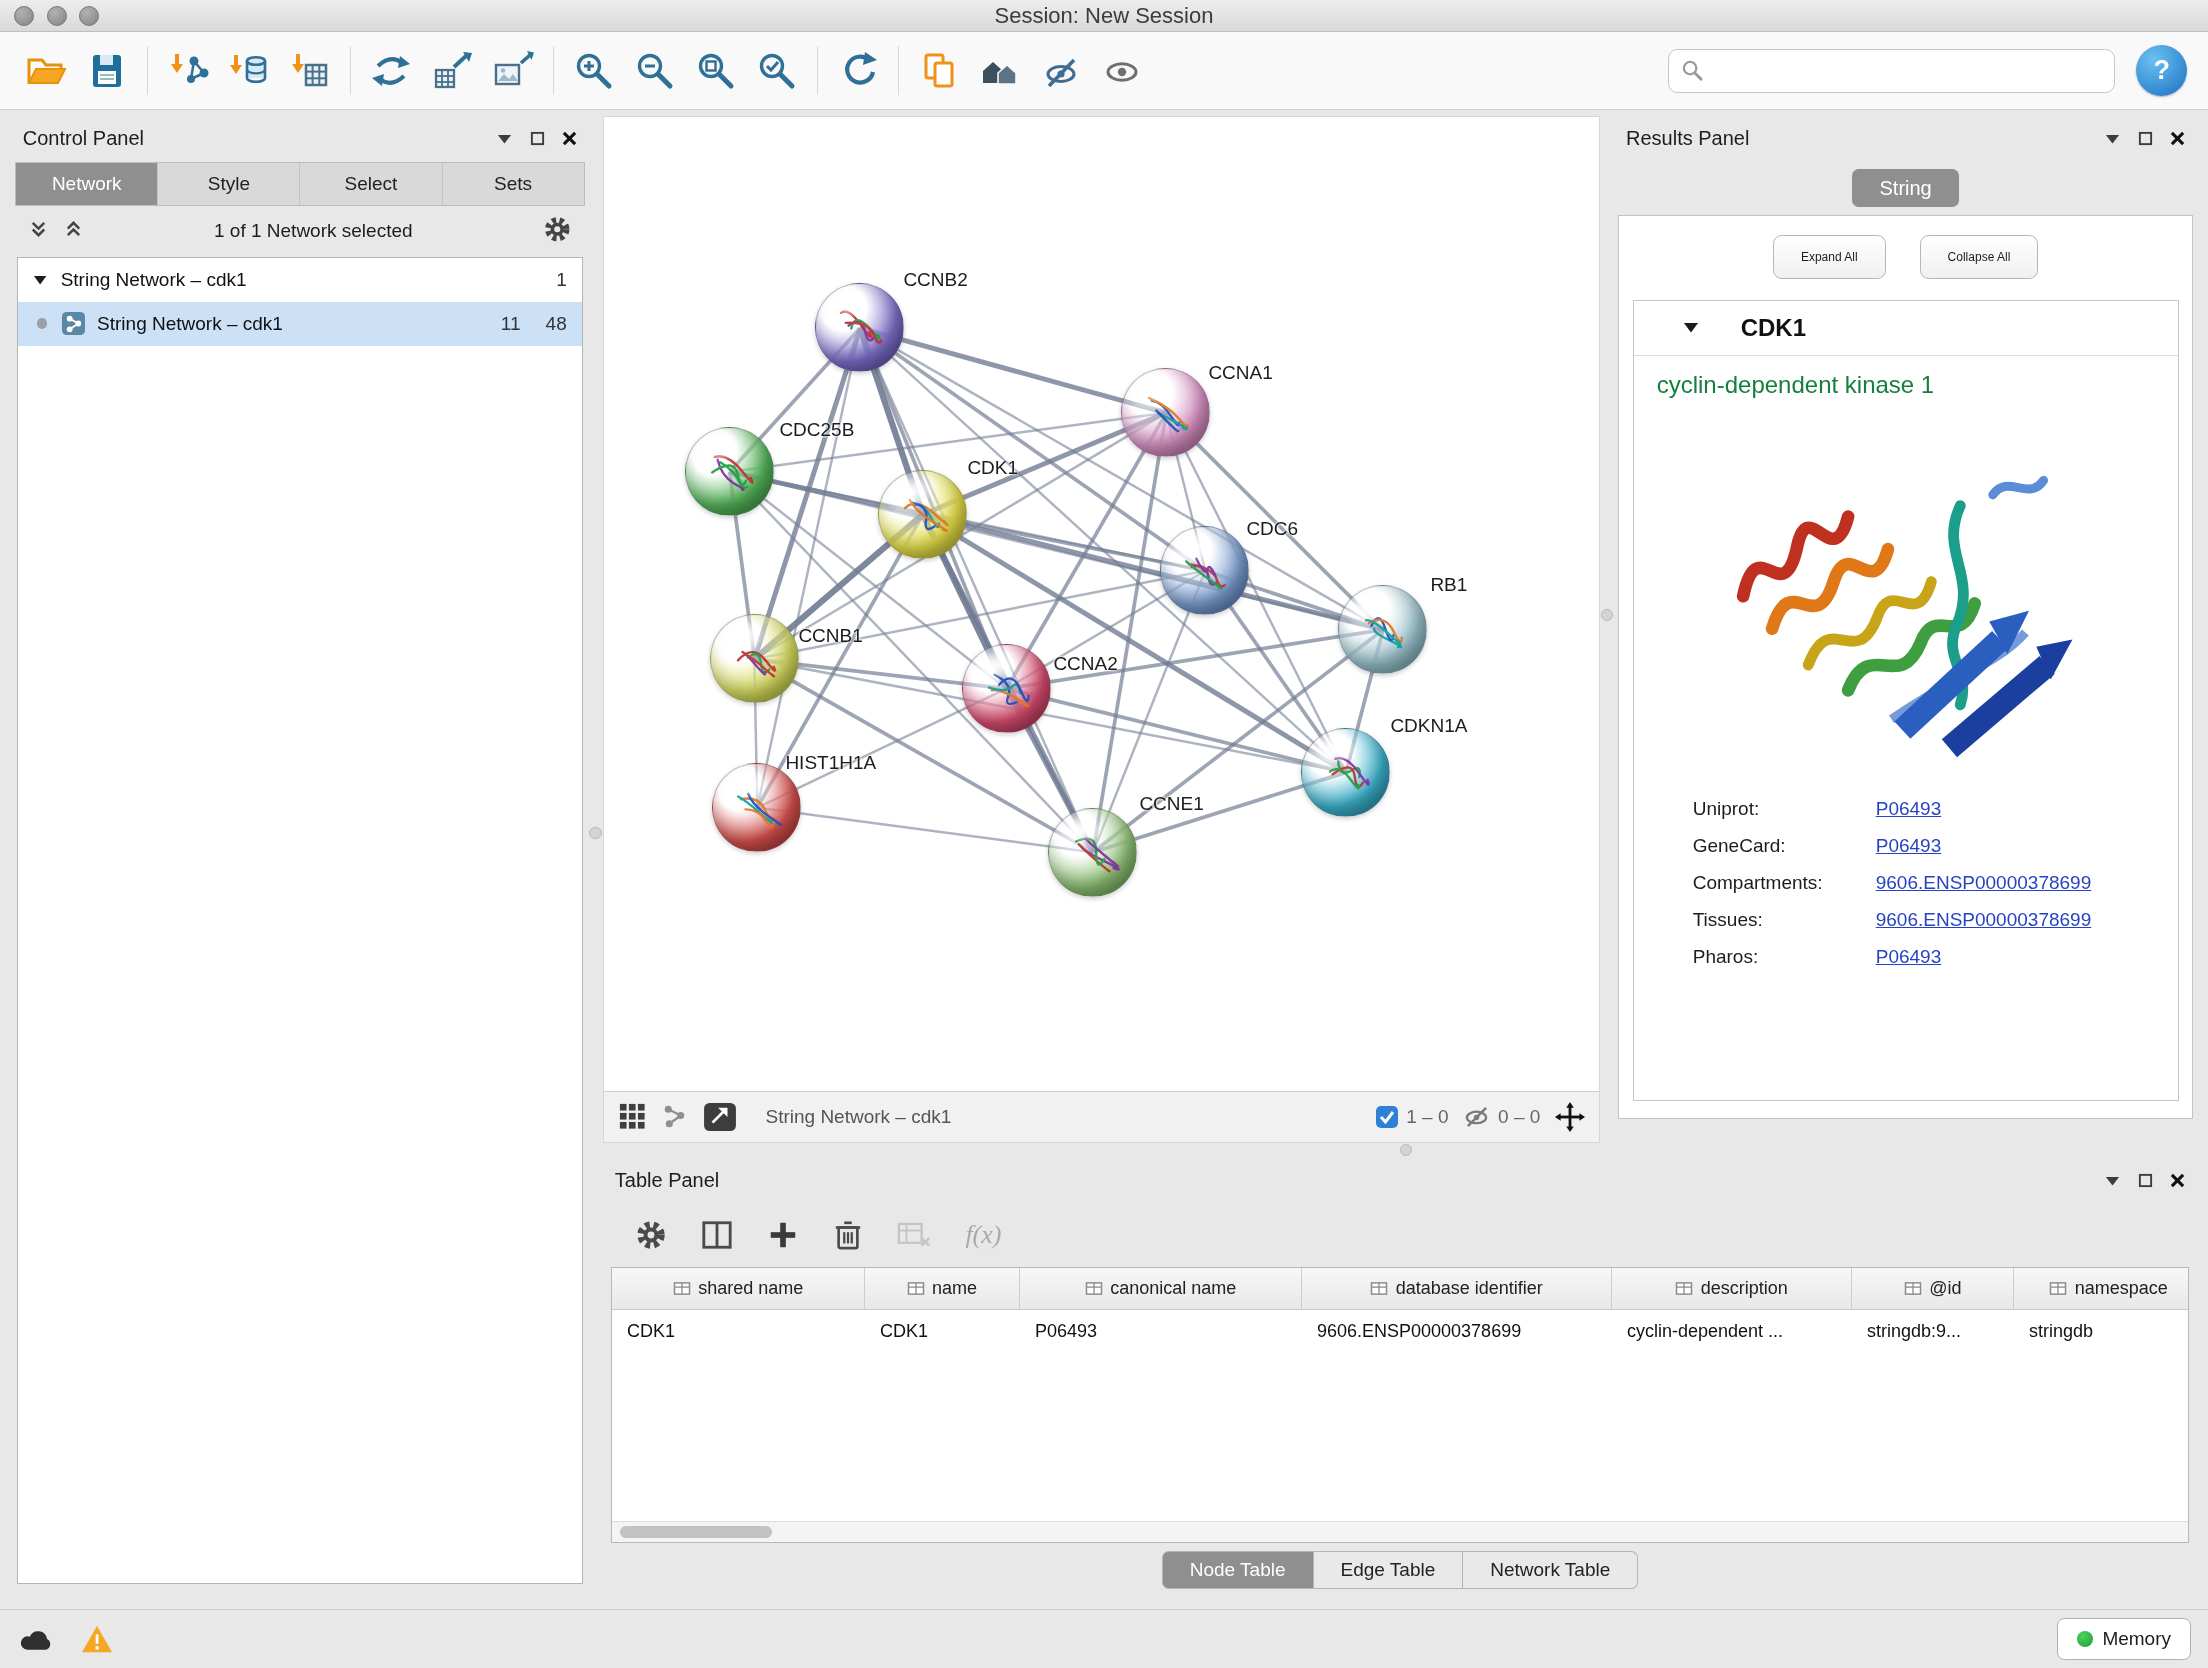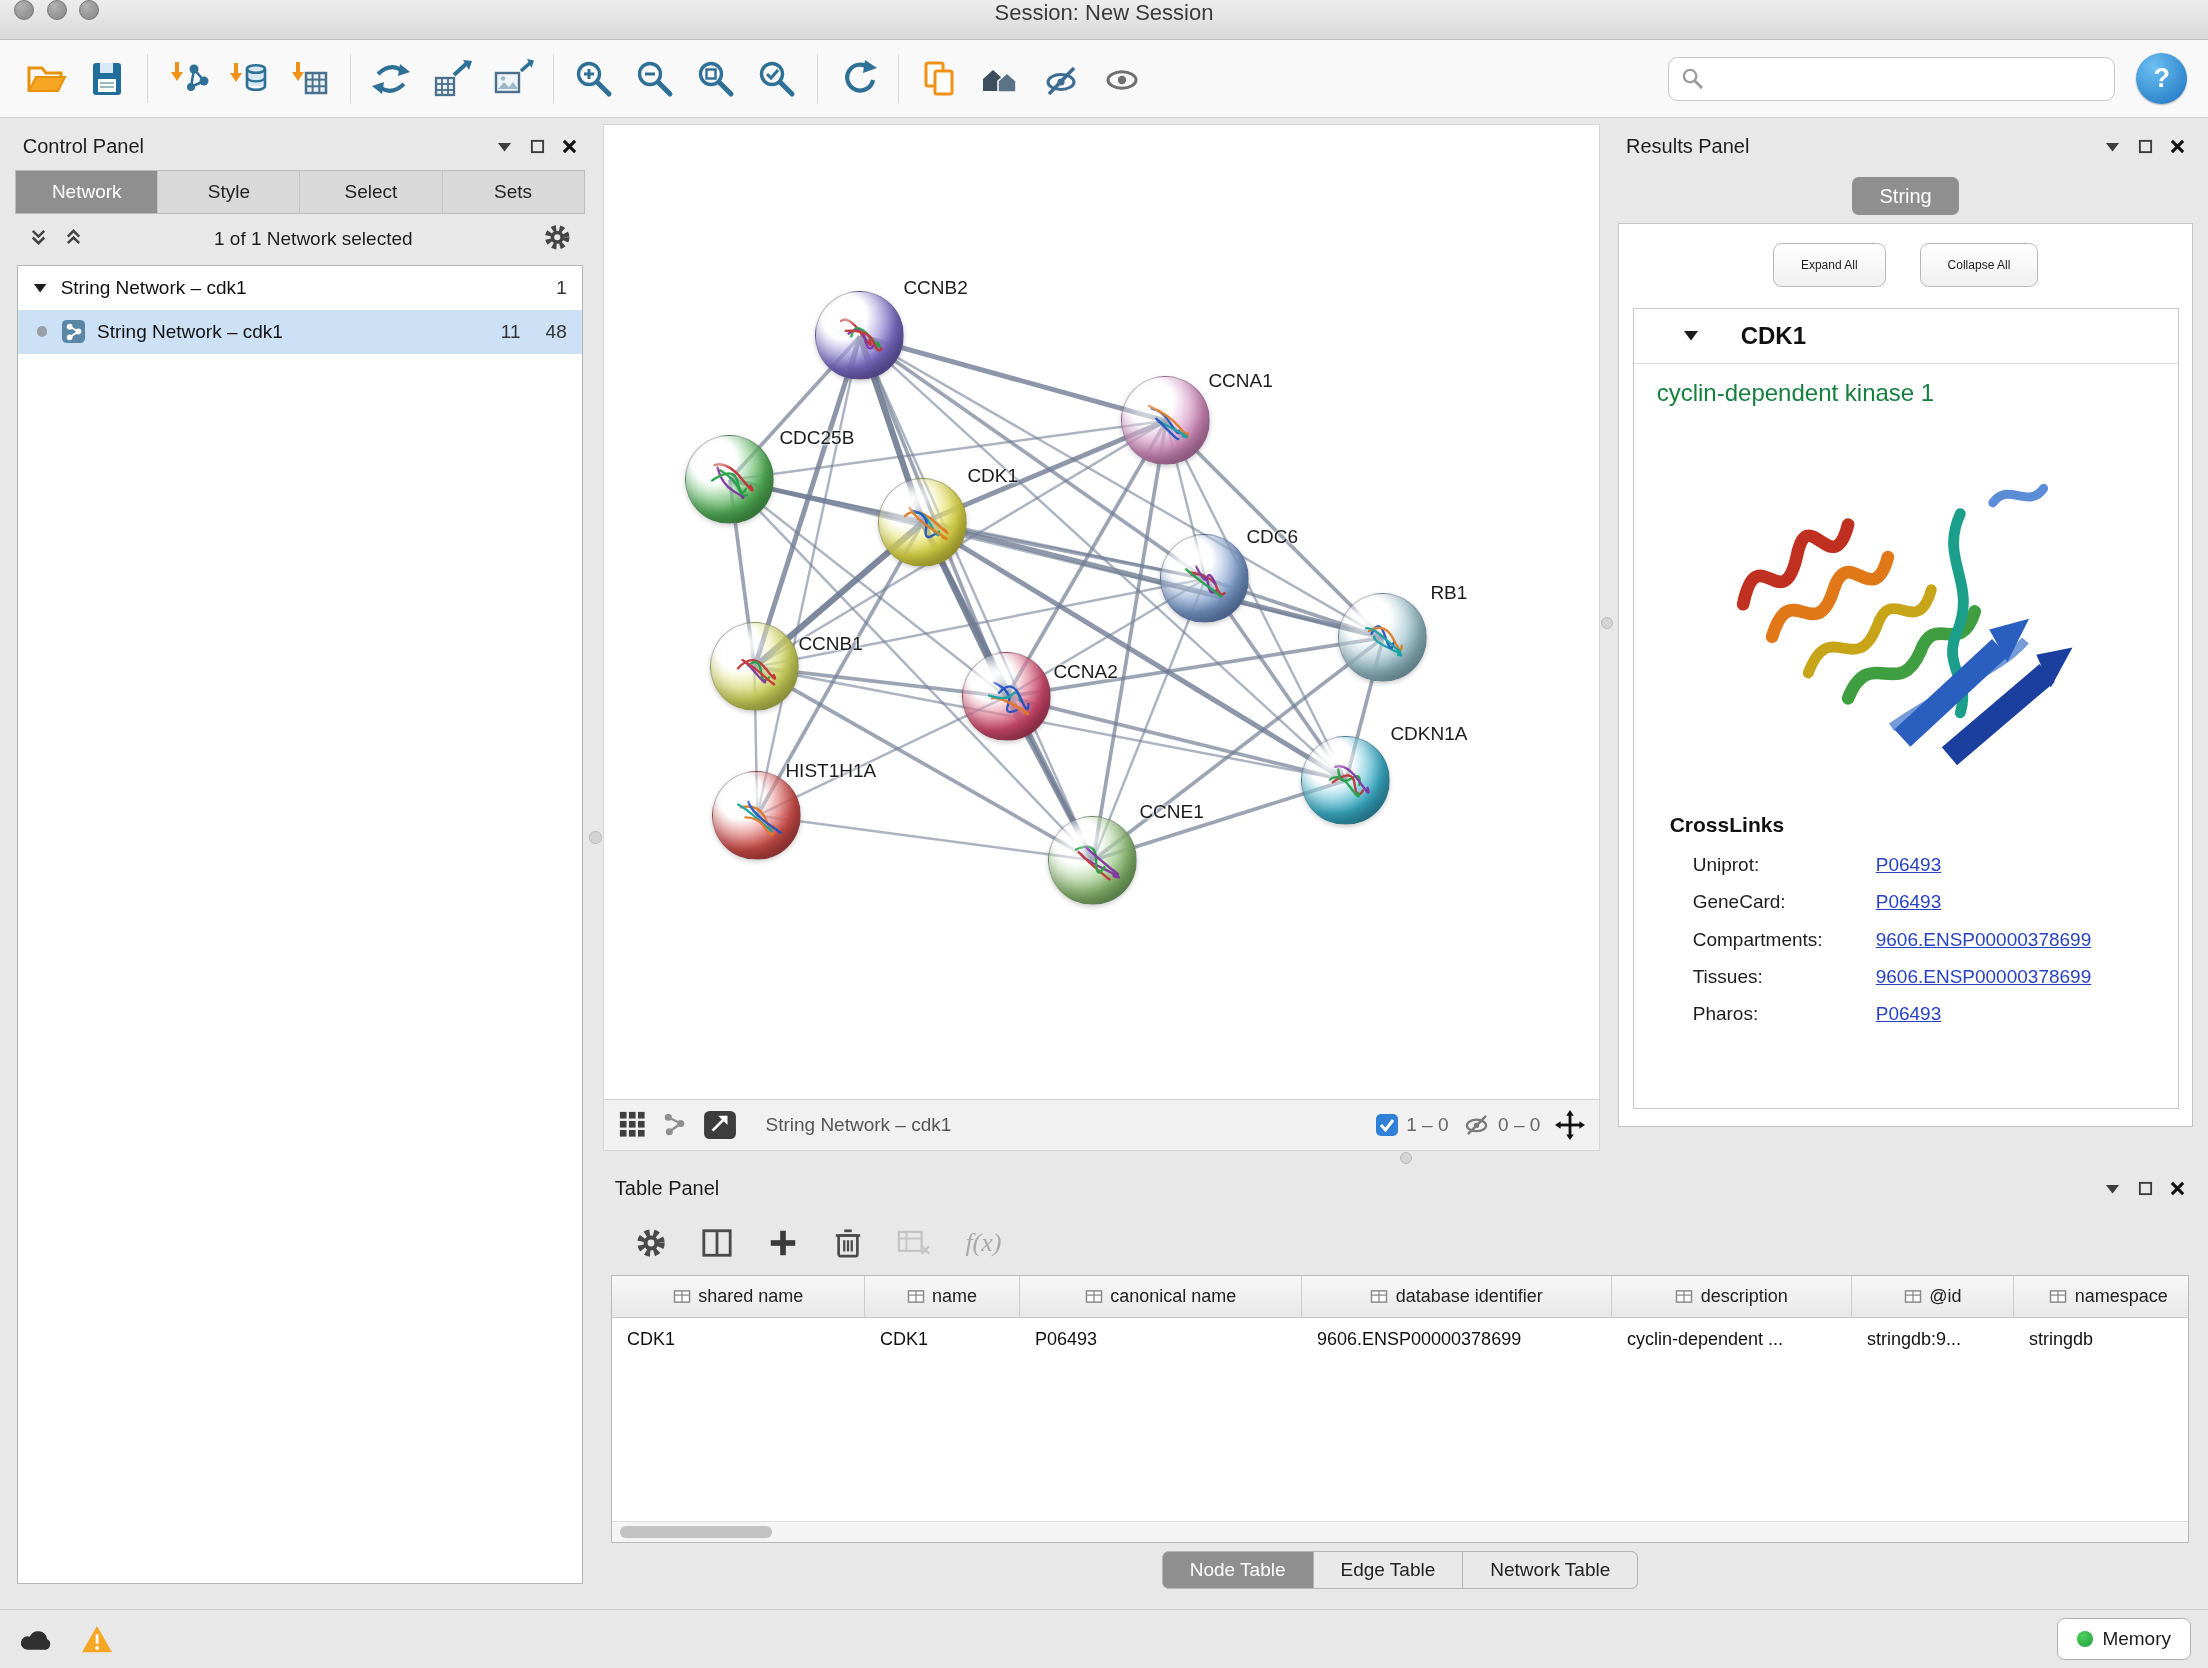--- a/index.html
+++ b/index.html
@@ -1,20 +1,20 @@
 <!DOCTYPE html>
 <html style="font-size:15px"><head>
 <meta charset="utf-8">
 <style>
   * { margin:0; padding:0; box-sizing:border-box; }
   html,body { width:2208px; height:1668px; font-family:"Liberation Sans","DejaVu Sans",sans-serif; background:#e8e8e8; overflow:hidden; }
   .window { width:2208px; height:1668px; display:flex; flex-direction:column; background:#e8e8e8; }
 
   
-  .titlebar { height:40px; flex:none; background:linear-gradient(#ededed,#d9d9d9); border-bottom:1px solid #bfbfbf; display:flex; position:relative; }
+  .titlebar { height:32px; flex:none; background:linear-gradient(#ededed,#d9d9d9); border-bottom:1px solid #bfbfbf; display:flex; align-items:center; position:relative; }
   .lights { display:flex; gap:12.4px; margin-left:14.3px; }
   .light { width:20px; height:20px; border-radius:50%; background:radial-gradient(circle at 35% 30%, #b2b2b2,#838383); border:1px solid #777; }
   .win-title { position:absolute; left:0; right:0; text-align:center; font-size:22px; color:#3c3c3c; font-weight:500; }
 
   
   .toolbar { height:78px; flex:none; background:#f9f9f9; border-bottom:1px solid #cfcfcf; display:flex; align-items:center; padding:0 15px; }
   .tbtn { width:61px; height:65px; display:flex; align-items:center; justify-content:center; border-radius:7.6px; cursor:pointer; }
   .tbtn svg { width:44px; height:44px; }
   .tsep { width:1px; height:49px; background:#d8d8d8; margin:0 9.5px; flex:none; }
   .tb-spacer { flex:1; }
@@ -627,21 +627,20 @@
                   <path d="M88 156 C100 126 116 158 128 130 C136 108 150 134 158 108" fill="none" stroke="#3f9e3f" stroke-width="7" stroke-linecap="round"></path>
                   <path d="M150 54 C138 80 160 92 148 120 C140 138 156 146 150 164" fill="none" stroke="#1b9e8a" stroke-width="6" stroke-linecap="round"></path>
                   <path d="M168 48 C176 36 188 52 196 40" fill="none" stroke="#5b8dd6" stroke-width="5" stroke-linecap="round"></path>
                   <path d="M112 172 C150 146 170 142 186 124" fill="none" stroke="#3a70c8" stroke-width="5" opacity="0.7"></path>
                   <path d="M118 178 L172 128" stroke="#2a5fc0" stroke-width="13"></path>
                   <polygon points="188,112 166,118 176,136" fill="#2a5fc0"></polygon>
                   <path d="M144 188 L198 142" stroke="#1b3f9e" stroke-width="13"></path>
                   <polygon points="212,128 192,132 200,150" fill="#1b3f9e"></polygon>
                 </svg>
               </div>
-              <div class="rp-cl-title">CrossLinks</div>
               <div id="crosslinks">
                   <div class="cl-row">
                     <span class="cl-label">Uniprot:</span>
                     <a class="cl-link">P06493</a>
                   </div>
                   <div class="cl-row">
                     <span class="cl-label">GeneCard:</span>
                     <a class="cl-link">P06493</a>
                   </div>
                   <div class="cl-row">

